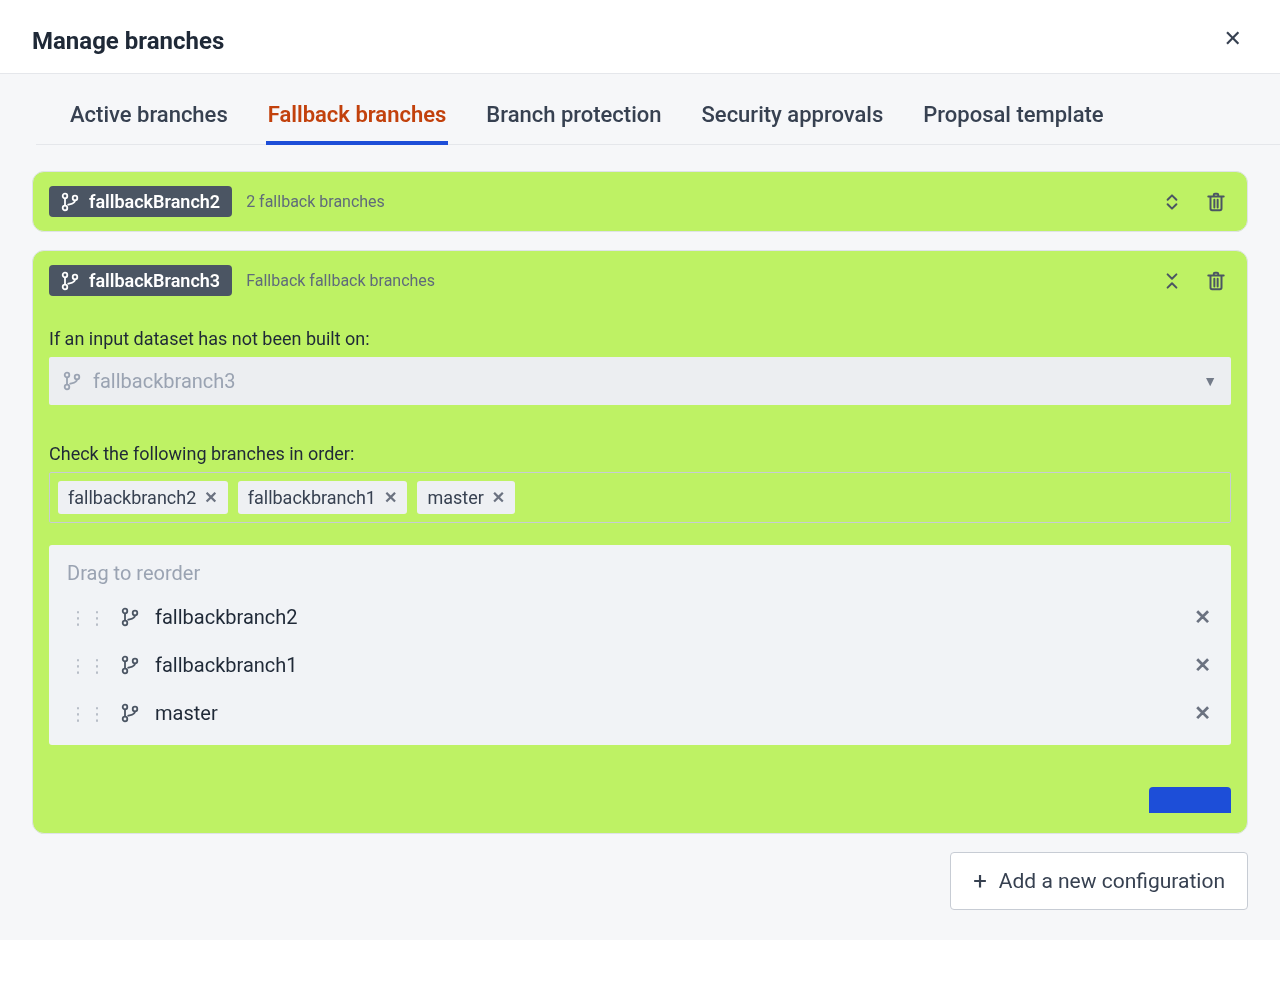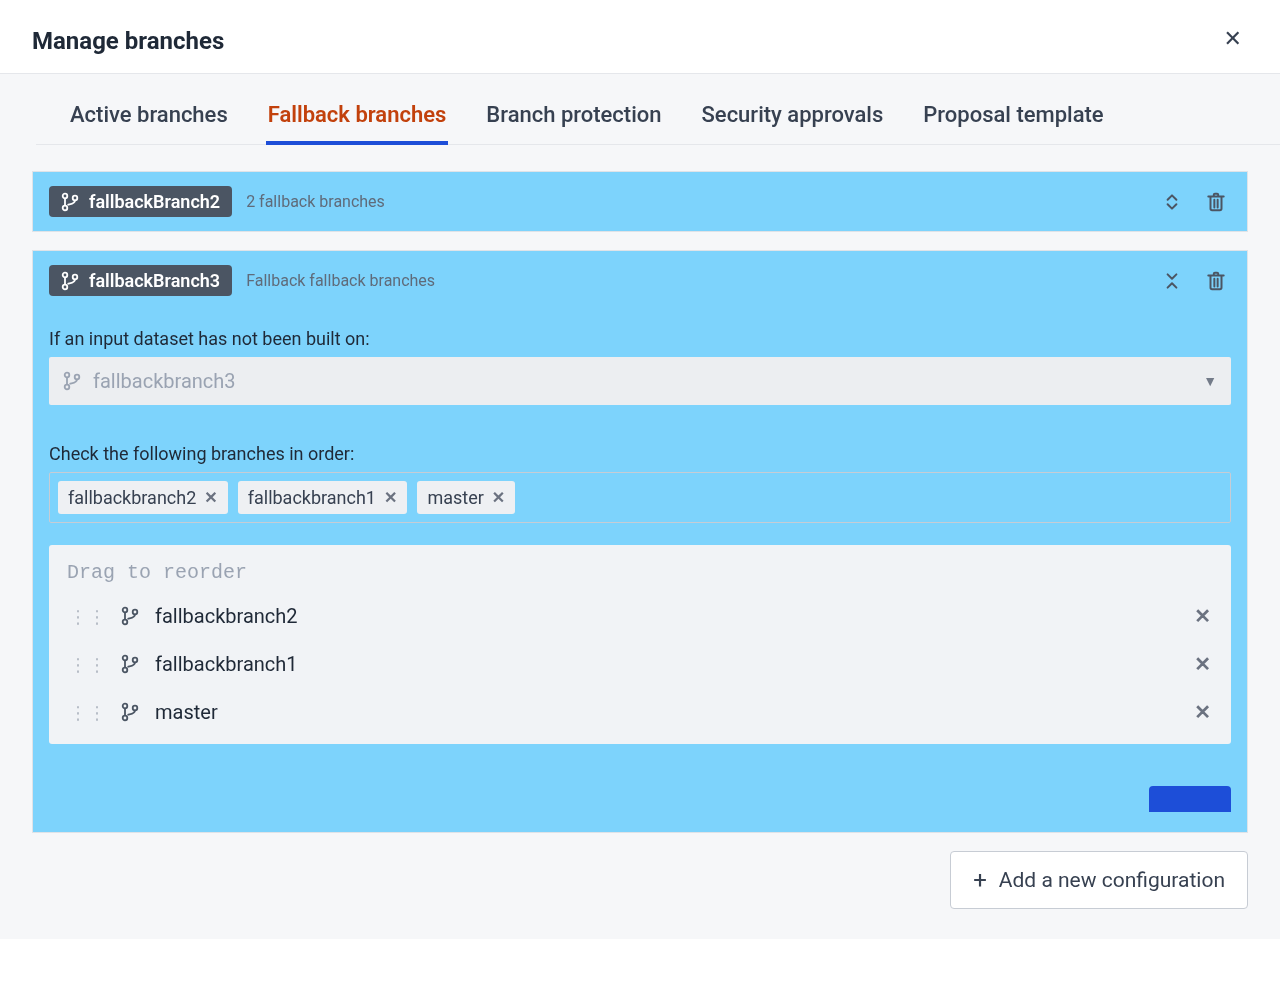--- a/index.html
+++ b/index.html
@@ -20,21 +20,21 @@
     display:flex; gap:36px; padding:22px 32px 0 32px;
     border-bottom:1px solid #e5e7eb; background:#f6f7f9;margin-left:36px;
   }
   .tab {
     font-size:22px; font-weight:500; color:#374151; padding:6px 2px 14px 2px;
     cursor:pointer; border-bottom:4px solid transparent; margin-bottom:-1px;
   }
   .tab.active { color:#c2410c; font-weight:600; border-bottom-color:#1d4ed8; }
   .content { padding: 26px 32px 0 32px; }
   .card {
-    background:#7dd3fc; border:1px solid #dfe3e8; border-radius:0;
+    background:#bef264; border:1px solid #dfe3e8; border-radius:12px;
     margin-bottom:18px;
   }
   .card-header {
     display:flex; align-items:center; padding:14px 16px; gap:14px;
   }
   .branch-chip {
     display:inline-flex; align-items:center; gap:8px;
     background:#4b5563; color:#fff; border-radius:4px;
     padding:5px 12px; font-size:18px; font-weight:600;
   }
@@ -56,21 +56,21 @@
   }
   .tag {
     display:inline-flex; align-items:center; gap:8px;
     background:#eef0f3; border-radius:3px; padding:6px 10px;
     font-size:18px; color:#374151;
   }
   .tag .x { color:#6b7280; font-weight:700; cursor:pointer; font-size:16px; }
   .reorder-box {
     background:#f1f3f6; border-radius:3px; margin-top:22px; padding:16px 18px 8px 18px;
   }
-  .reorder-title { color:#9aa3b2; font-size:20px; margin-bottom:8px;font-family:Liberation Mono, monospace; }
+  .reorder-title { color:#9aa3b2; font-size:20px; margin-bottom:8px; }
   .reorder-row {
     display:flex; align-items:center; gap:14px;
     padding:12px 2px; font-size:20px; color:#1f2937;
   }
   .reorder-row .drag { color:#b4bac4; font-size:18px; letter-spacing:1px; cursor:grab; }
   .reorder-row .rm { margin-left:auto; color:#6b7280; font-weight:700; cursor:pointer; font-size:20px; }
   .primary-slice {
     height:26px; background:#1d4ed8; border-radius:4px 4px 0 0;
     width:82px; margin-left:auto; margin-top:42px;
   }

